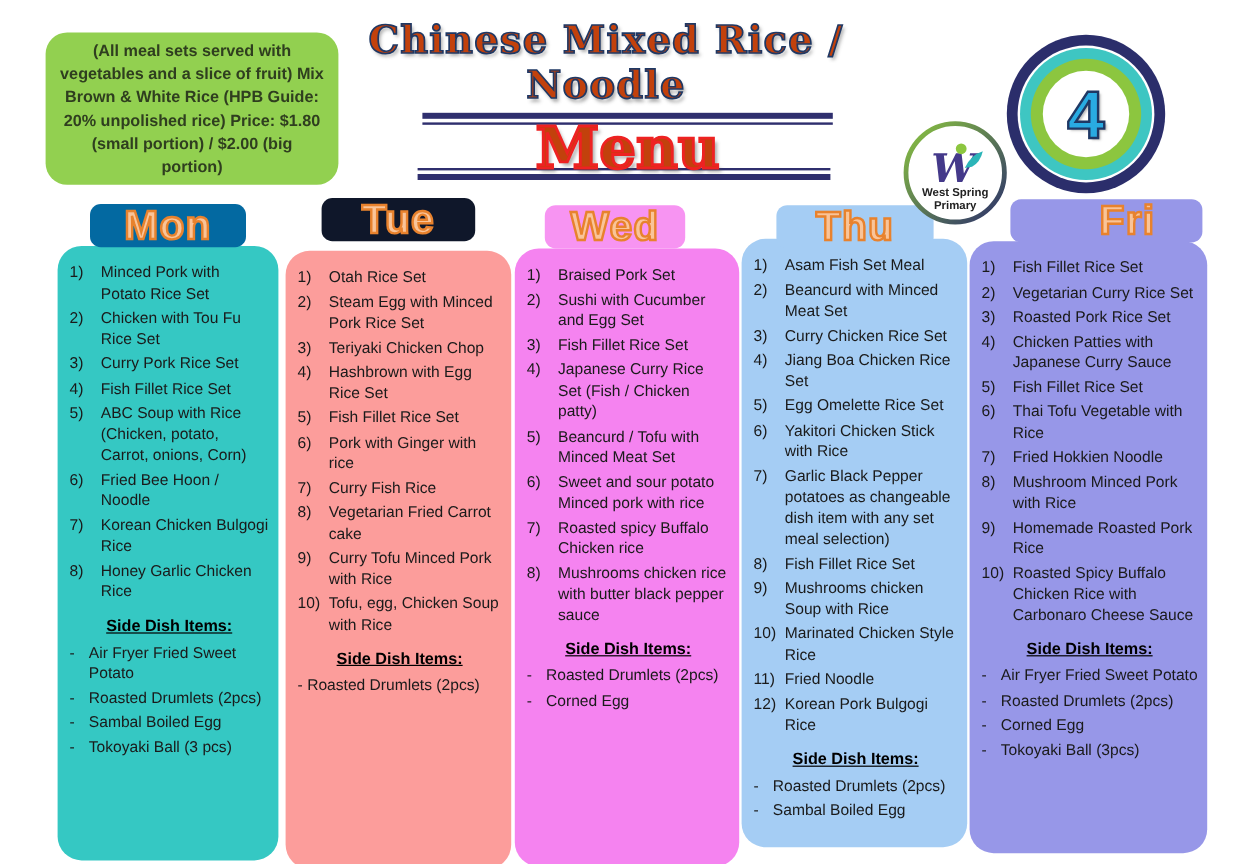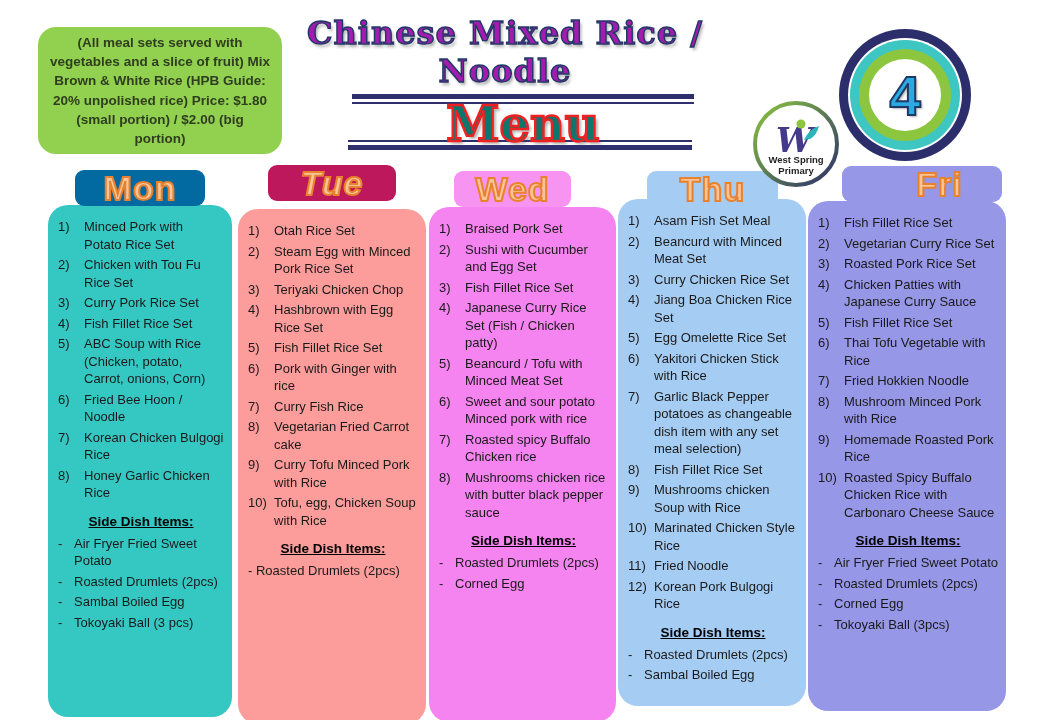--- a/index.html
+++ b/index.html
@@ -8,44 +8,44 @@
 
   
   .info-box{position:absolute;left:38px;top:27px;width:244px;height:127px;background:#92D050;
             border-radius:18px;display:flex;align-items:center;justify-content:center;
             padding:0 12px;box-sizing:border-box;}
   .info-box .txt{font-size:13.5px;line-height:1.42;font-weight:600;color:#2F3E1F;text-align:center;}
 
   
   .title-block{position:absolute;left:290px;top:14px;width:430px;text-align:center;z-index:1;}
   .title-line{font-family:"DejaVu Serif",serif;font-weight:bold;font-size:32px;line-height:38px;
-              color:#a21caf;-webkit-text-stroke:1.4px #1F3864;letter-spacing:1px;
+              color:#c2410c;-webkit-text-stroke:1.4px #1F3864;letter-spacing:1px;
               text-shadow:2px 3px 3px rgba(80,80,80,.45);}
   .dline{position:absolute;box-sizing:border-box;}
   .dline-top{left:352px;top:94px;width:342px;height:10px;border-top:5px solid #2F2F6E;border-bottom:2px solid #2F2F6E;}
   .dline-bottom{left:348px;top:140px;width:344px;height:10px;border-top:2px solid #2F2F6E;border-bottom:5px solid #2F2F6E;}
   .menu-word{position:absolute;left:352px;top:96px;width:342px;text-align:center;z-index:2;
              font-family:"DejaVu Serif",serif;font-weight:bold;font-size:48px;
-             color:#0f766e;-webkit-text-stroke:2.4px #EE2222;
+             color:#c2410c;-webkit-text-stroke:2.4px #EE2222;
              text-shadow:3px 3px 3px rgba(80,80,80,.45);}
 
   
   .logo{position:absolute;left:752px;top:100px;width:88px;height:88px;z-index:6;}
   .badge{position:absolute;left:869px;top:59px;width:72px;height:72px;border-radius:50%;background:#fff;
          box-shadow:0 0 0 10px #8CC63F,0 0 0 19px #3EC6C2,0 0 0 21px #fff,0 0 0 30px #2B2E6B;
          display:flex;align-items:center;justify-content:center;z-index:5;}
   .badge span{font-size:56px;font-weight:800;color:#29ABE2;-webkit-text-stroke:2px #1F3864;
               text-shadow:2px 2px 2px rgba(80,80,80,.4);}
 
   
   .tab{position:absolute;height:36px;border-radius:9px;display:flex;align-items:center;justify-content:center;z-index:2;}
   .tab-label{font-weight:800;font-size:34px;line-height:34px;color:#F9C499;
              -webkit-text-stroke:2px #E8822D;letter-spacing:1px;}
   .tab-mon{left:75px;top:170px;width:130px;background:#0369a1;}
-  .tab-tue{left:268px;top:165px;width:128px;background:#be185d;font-style:italic;}
+  .tab-tue{left:268px;top:165px;width:128px;background:#0f172a;}
   .tab-wed{left:454px;top:171px;width:117px;background:#F794F2;}
   .tab-thu{left:647px;top:171px;width:131px;background:#A5CDF4;}
   .tab-fri{left:842px;top:166px;width:125px;background:#9797E8;padding-left:35px;}
 
   
   .col{position:absolute;border-radius:20px;box-sizing:border-box;padding:13px 8px 8px 10px;
        overflow:hidden;z-index:1;}
   .col-mon{left:48px;top:205px;width:184px;height:512px;background:#35C8C3;}
   .col-tue{left:238px;top:209px;width:188px;height:515px;background:#FC9D9B;}
   .col-wed{left:429px;top:207px;width:187px;height:515px;background:#F583F0;}

